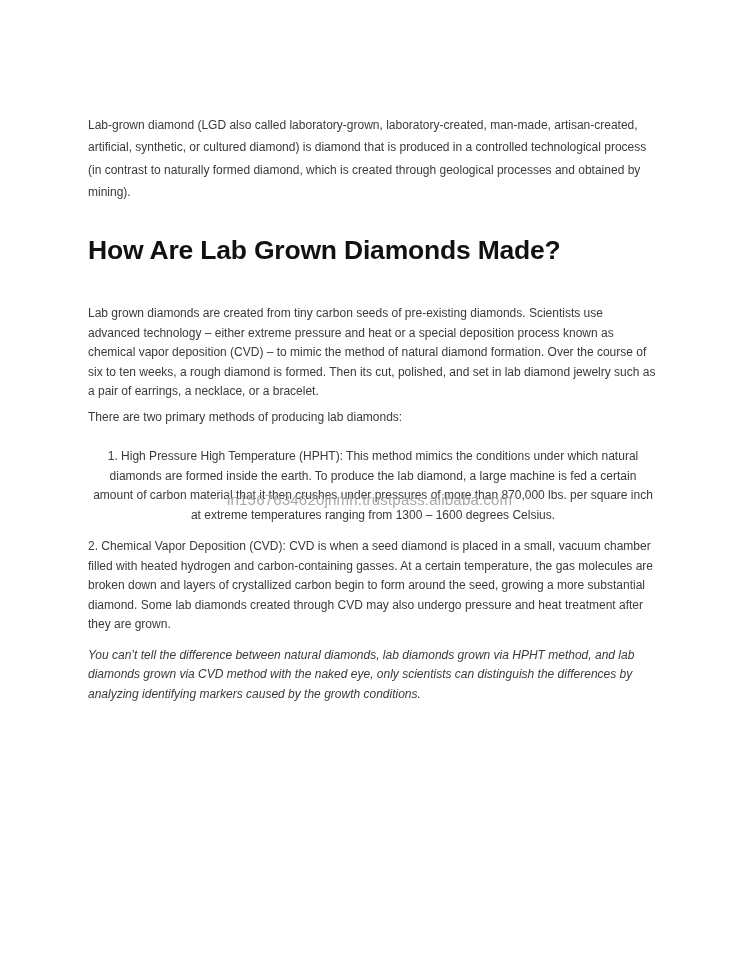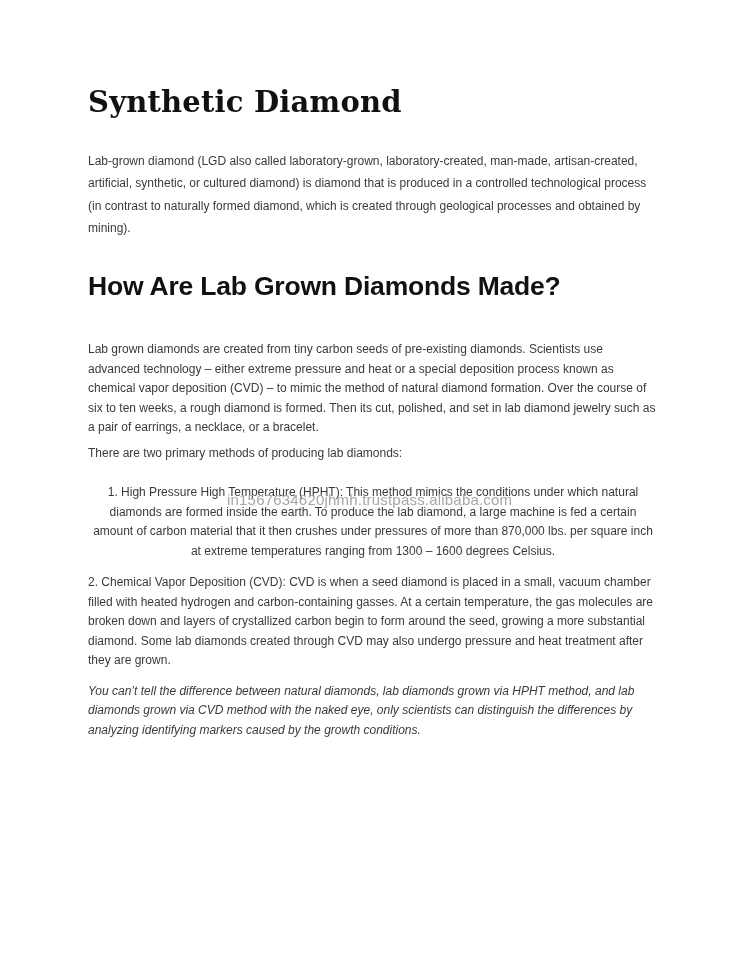--- a/index.html
+++ b/index.html
@@ -70,21 +70,20 @@
 </style>
 </head>
 <body>
 
 <div class="page">
 
   <div class="watermark">in1567634620jhmh.trustpass.alibaba.com</div>
 
   <div class="content">
 
-    <h1 class="doc-title">Synthetic Diamond</h1>
 
     <p class="intro">Lab-grown diamond (LGD also called laboratory-grown, laboratory-created, man-made, artisan-created, artificial, synthetic, or cultured diamond) is diamond that is produced in a controlled technological process (in contrast to naturally formed diamond, which is created through geological processes and obtained by mining).</p>
 
     <h2 class="section-heading">How Are Lab Grown Diamonds Made?</h2>
 
     <p class="p-overview">Lab grown diamonds are created from tiny carbon seeds of pre-existing diamonds. Scientists use advanced technology – either extreme pressure and heat or a special deposition process known as chemical vapor deposition (CVD) – to mimic the method of natural diamond formation. Over the course of six to ten weeks, a rough diamond is formed. Then its cut, polished, and set in lab diamond jewelry such as a pair of earrings, a necklace, or a bracelet.</p>
 
     <p class="p-methods">There are two primary methods of producing lab diamonds:</p>
 
     <p class="p-hpht">1. High Pressure High Temperature (HPHT): This method mimics the conditions under which natural diamonds are formed inside the earth. To produce the lab diamond, a large machine is fed a certain amount of carbon material that it then crushes under pressures of more than 870,000 lbs. per square inch at extreme temperatures ranging from 1300 – 1600 degrees Celsius.</p>

